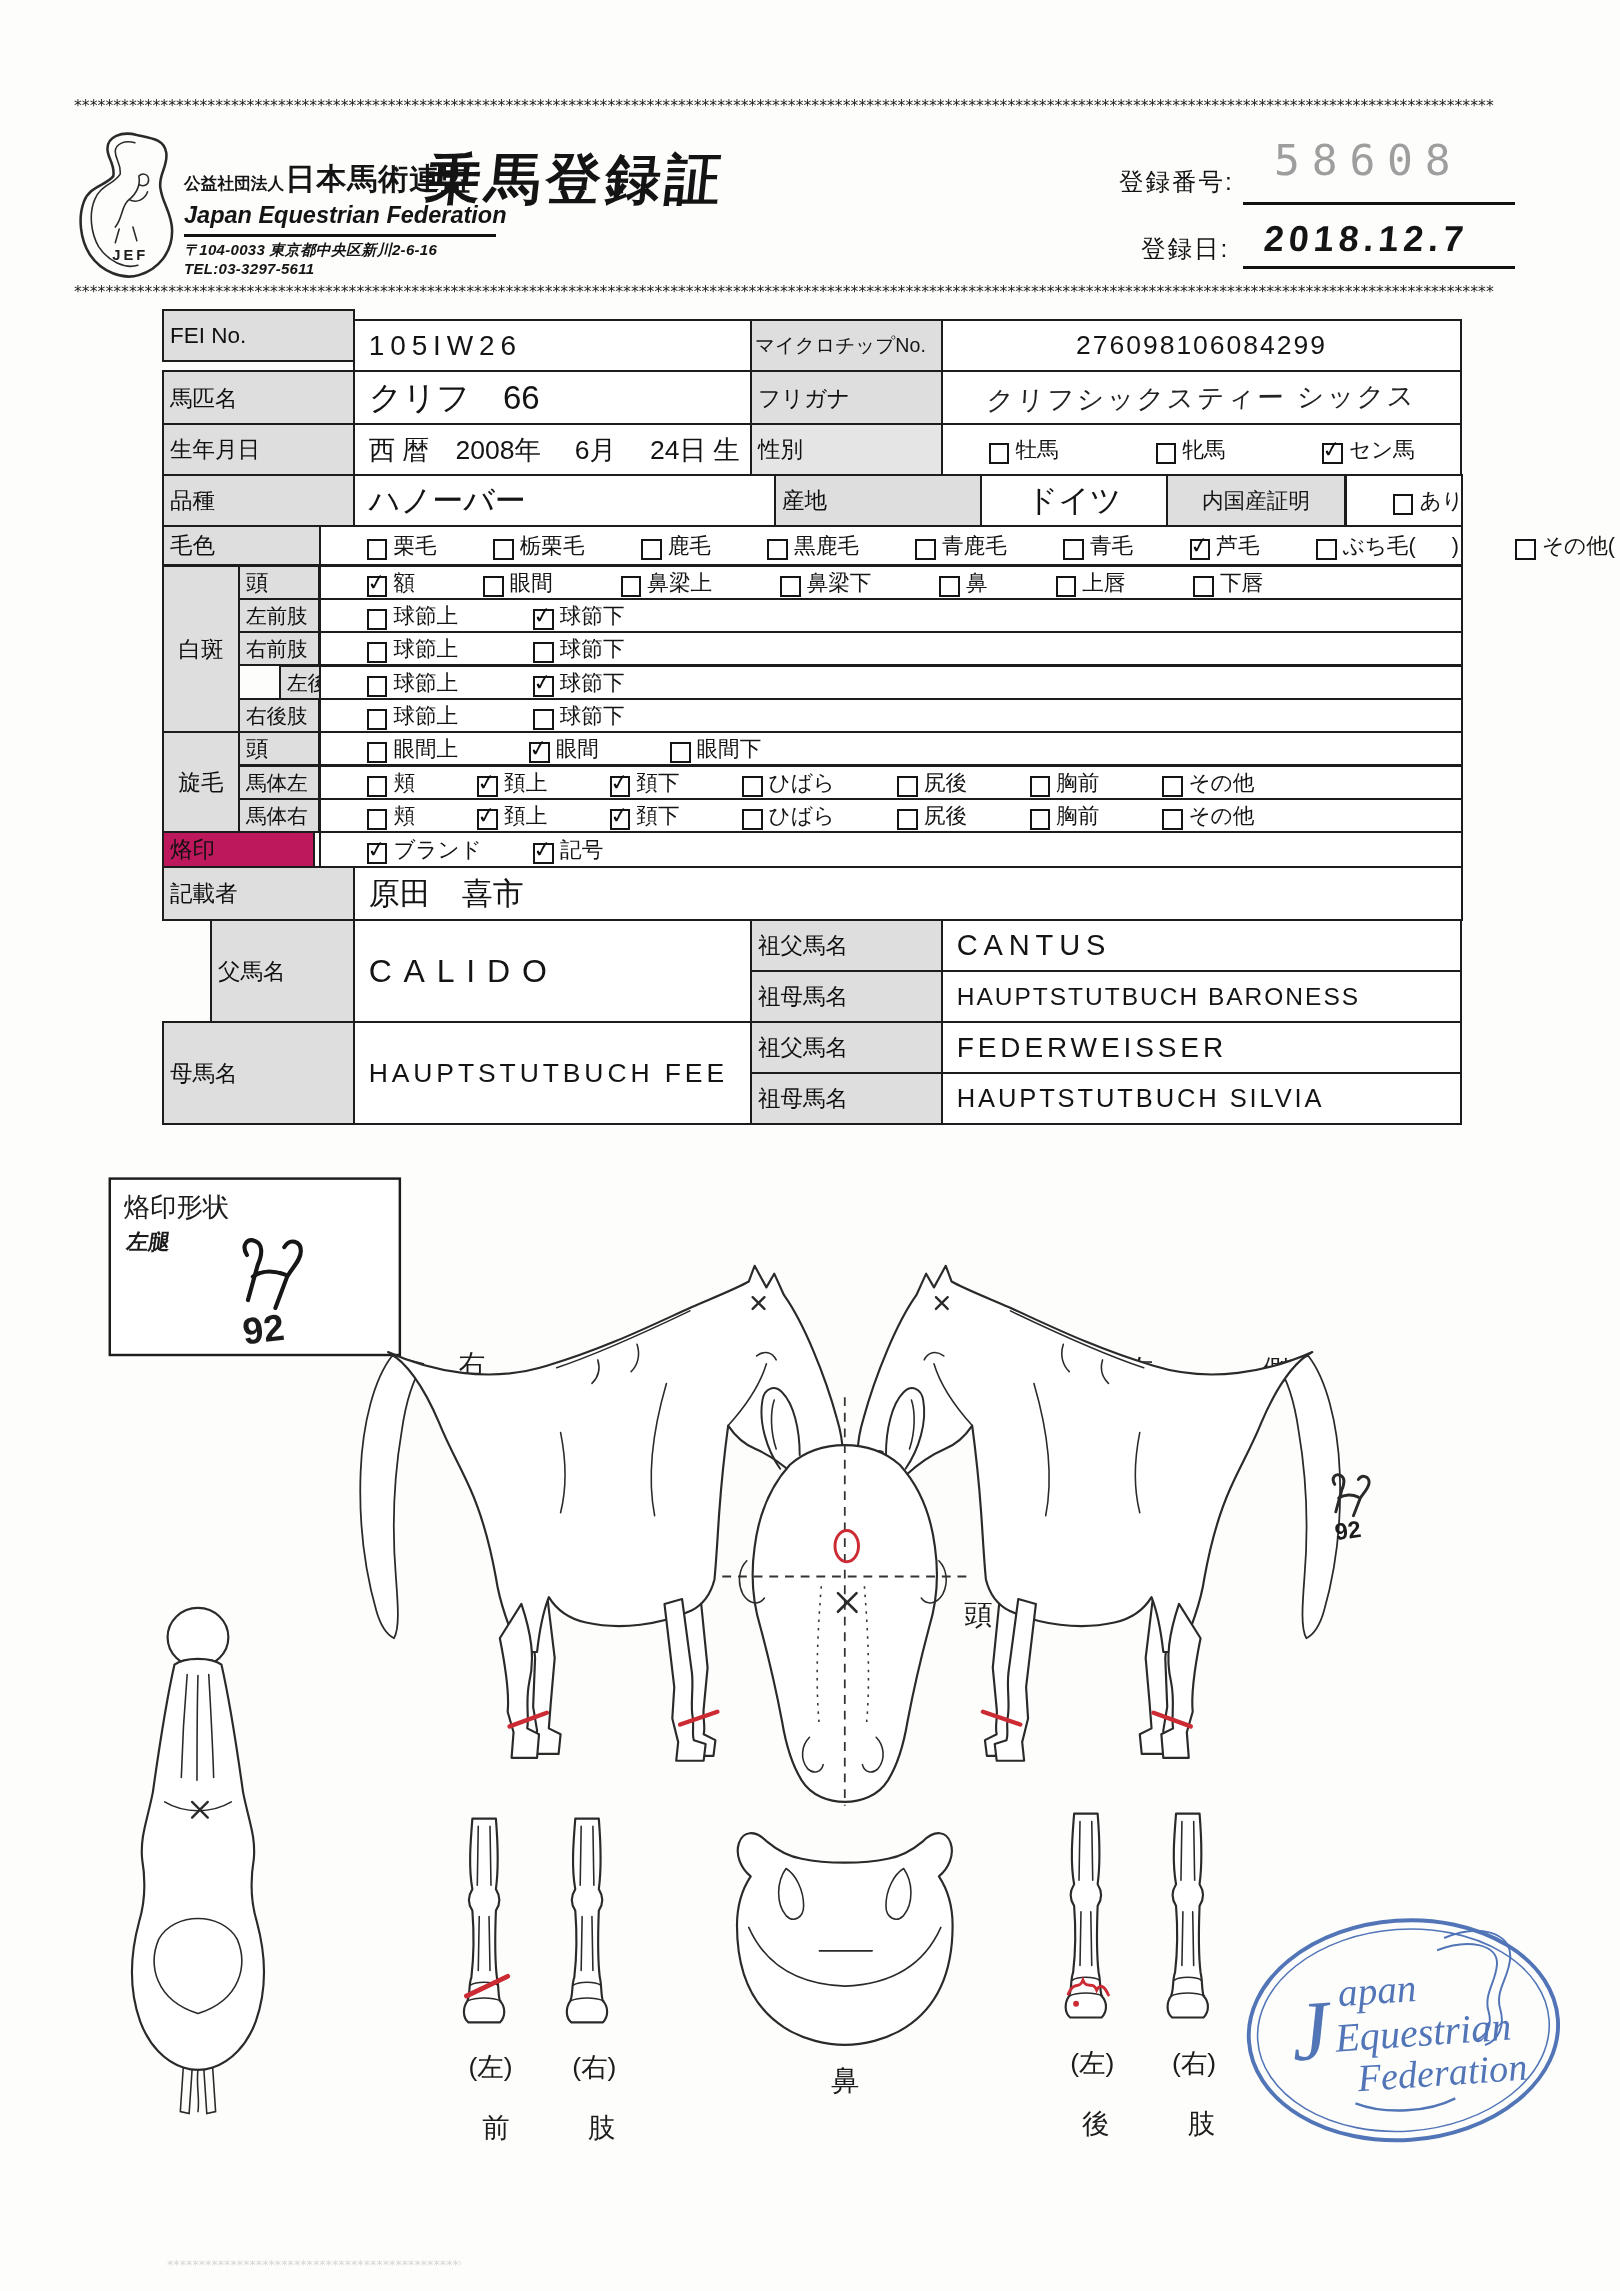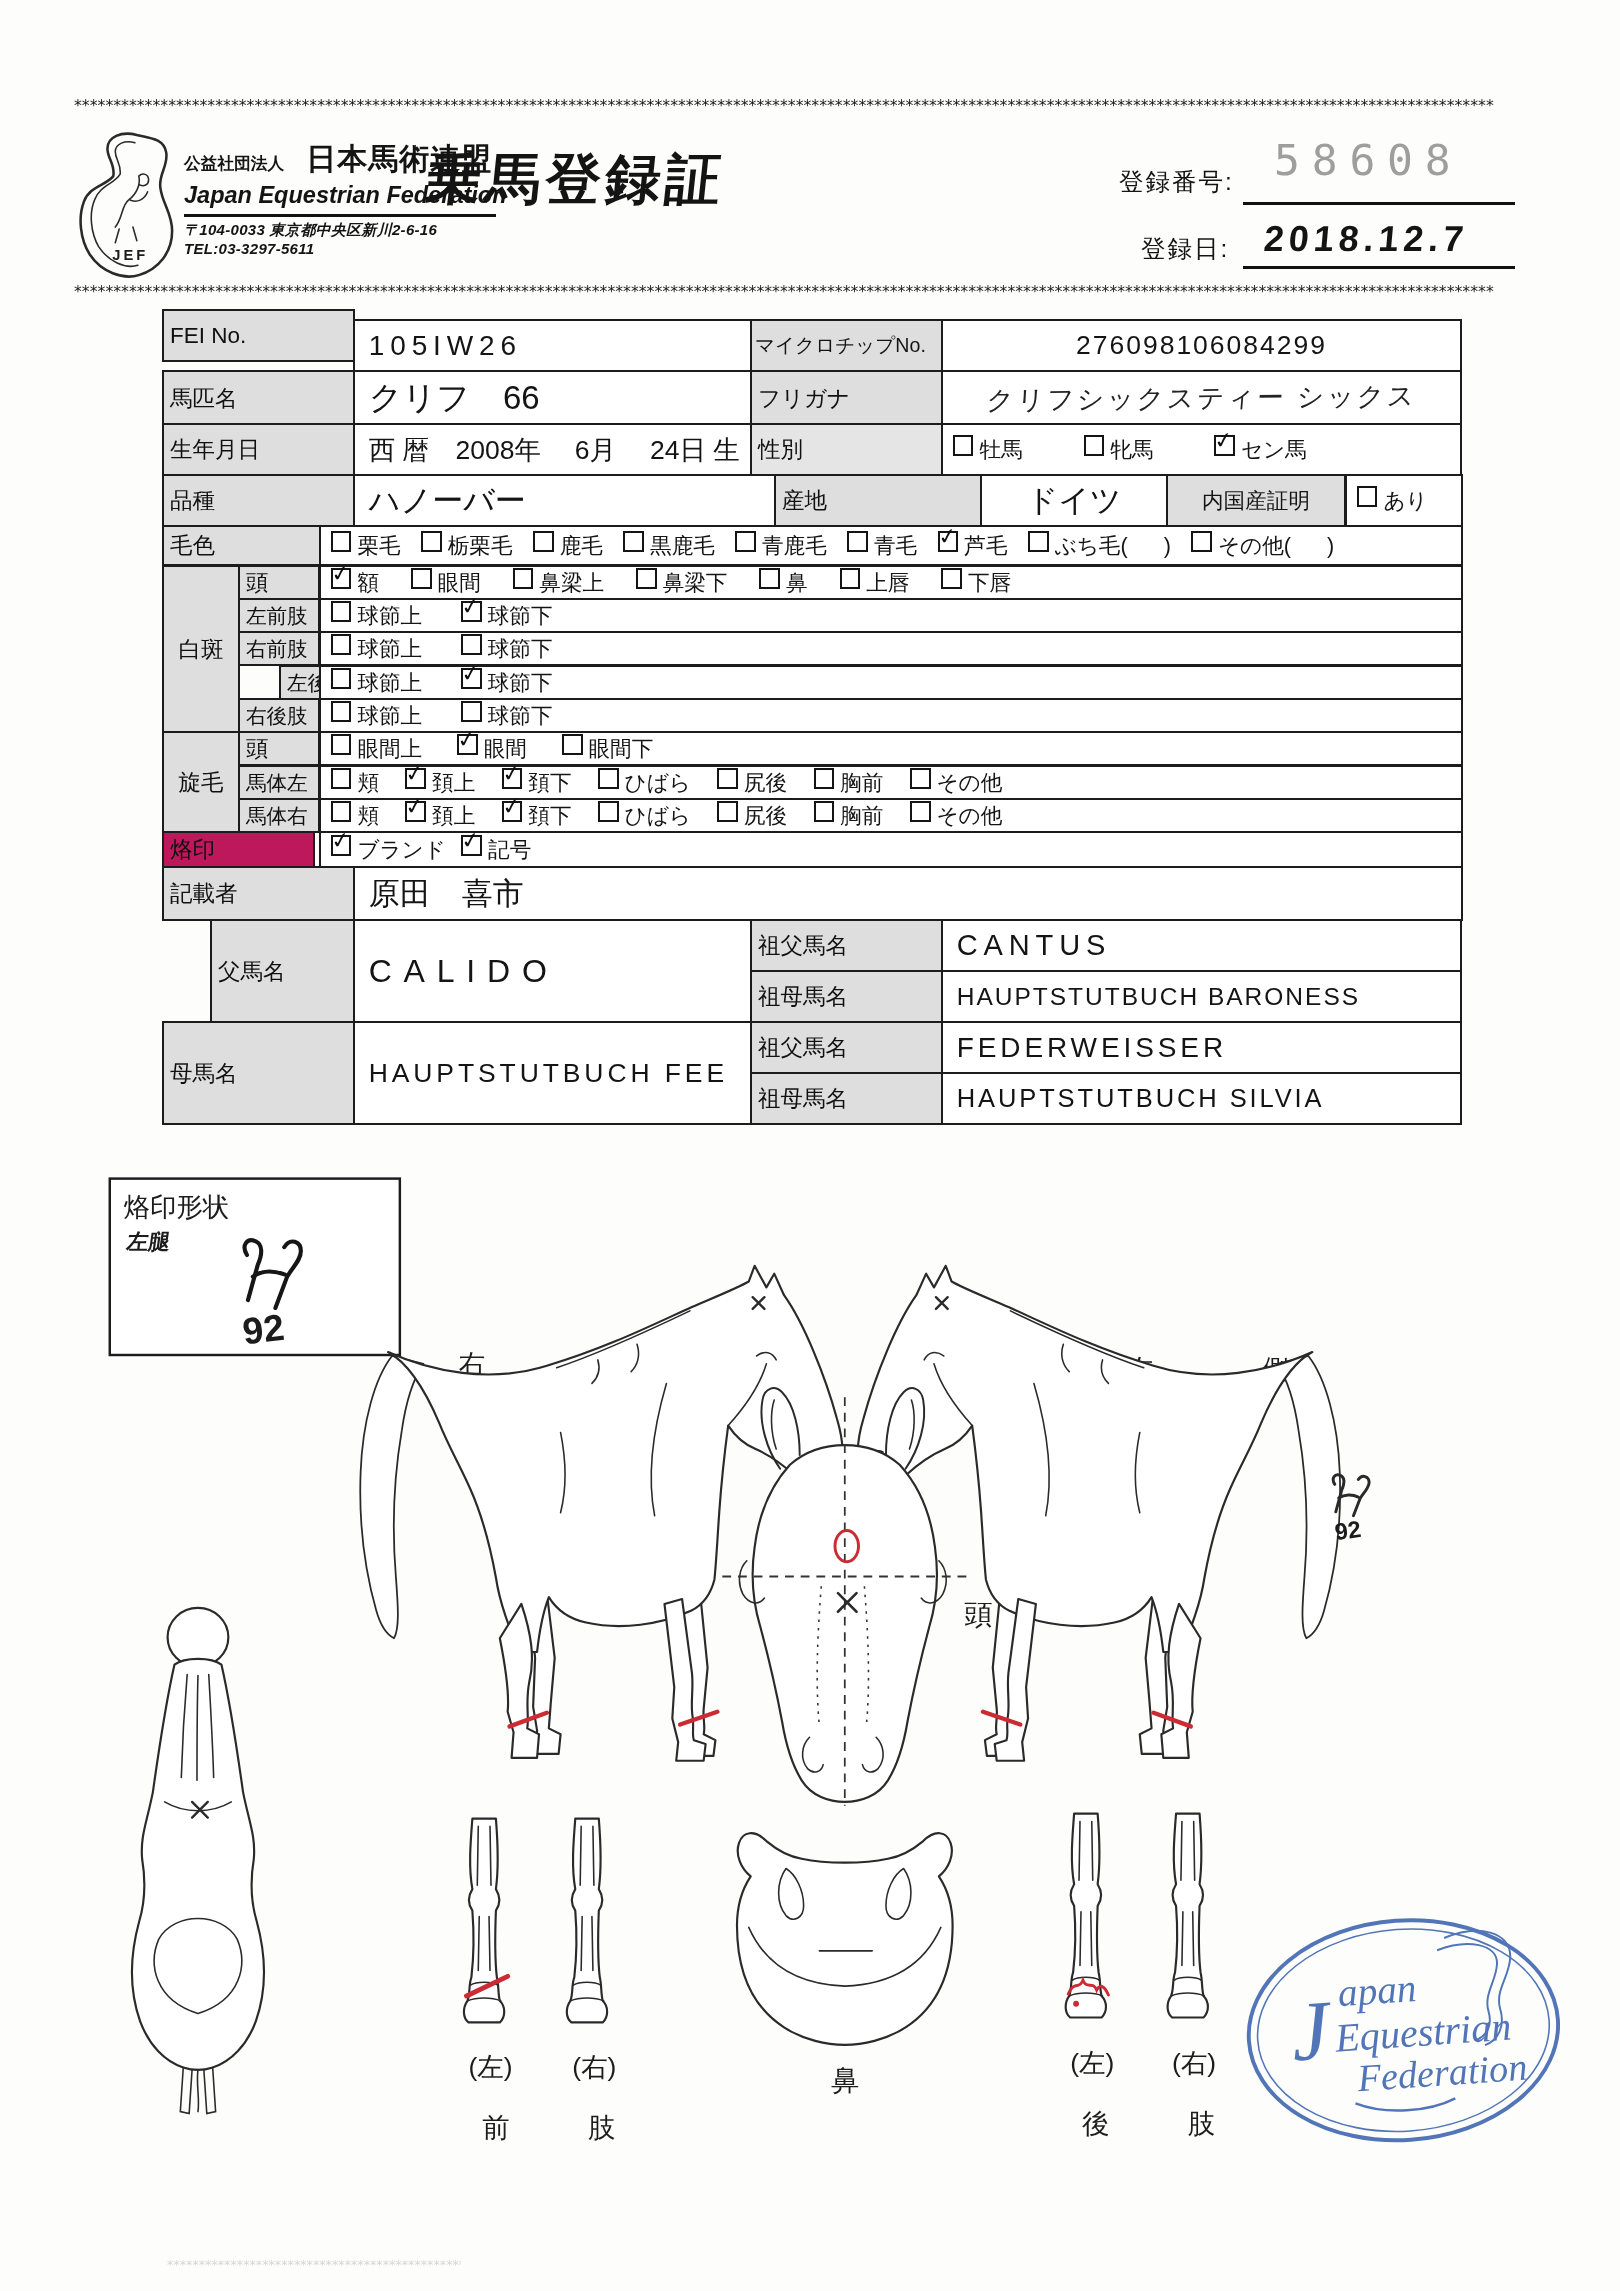--- a/index.html
+++ b/index.html
@@ -2,21 +2,21 @@
 <html style="--stamp: #3a63ae; --red: #cc2b33;"><head>
 <meta charset="utf-8">
 <style>
   html,body{margin:0;padding:0;background:#ffffff;}
   #page{position:relative;width:1620px;height:2292px;background:#fdfdfc;overflow:hidden;
         font-family:"Liberation Sans","DejaVu Sans",sans-serif;color:#141414;}
   .abs{position:absolute;}
   .ast{position:absolute;overflow:hidden;white-space:nowrap;font-size:15.7px;letter-spacing:0px;
        color:#1a1a1a;line-height:1;font-family:"DejaVu Sans",sans-serif;}
   
-  .orgline1{display:flex;align-items:baseline;gap:22px;}
+  .orgline1{display:flex;align-items:baseline;gap:1px;margin-top:20px;}
   .orgsmall{font-size:16.7px;font-weight:600;}
   .orgbig{font-size:30px;font-weight:800;letter-spacing:1px;}
   .orgen{font-style:italic;font-size:23.5px;font-weight:600;margin-top:2px;}
   .orgrule{height:2.9px;background:#111;width:312px;margin-top:4.9px;}
   .orgaddr{font-style:italic;font-weight:700;font-size:15px;margin-top:3.9px;letter-spacing:0.3px;}
   .orgtel{font-style:italic;font-weight:700;font-size:15px;letter-spacing:0.3px;}
   .bigtitle{font-size:55px;font-weight:900;letter-spacing:4.9px;transform:skewX(-6deg);}
   .reglabel{font-size:24.5px;letter-spacing:2px;}
   .regno{font-family:"DejaVu Sans Mono","Liberation Mono",monospace;font-size:43px;color:#8e8e8e;
          letter-spacing:11.8px;opacity:.85;}
@@ -27,21 +27,21 @@
   .g{background:#dedede;}
   .w{background:#fff;}
   .c span{white-space:pre;}
   .lab{font-size:22.5px;padding:0 5.9px;color:#101010;}
   .lab-s{font-size:19.6px;padding:0 3px;}
   .val{font-size:28px;padding:0 13.7px;}
   .ctr{justify-content:center;}
   .hand{transform:skewX(-5deg) rotate(-.6deg);font-weight:500;letter-spacing:2.9px;font-size:26.5px;color:#232323;}
   
   .opts{padding:0 5.9px 0 9.8px;font-size:21.6px;}
-  .cb{display:inline-flex;align-items:flex-start;flex:none;}
+  .cb{display:inline-flex;align-items:flex-end;flex:none;margin-left:36px;}
   .box{width:16.7px;height:16.7px;border:2.4px solid #141414;position:relative;flex:none;background:#fff;}
   .box .tick{position:absolute;left:-2px;top:-9.8px;font-size:22.5px;font-weight:700;color:#0e0e0e;transform:rotate(-8deg);}
   .cb .lb{margin-left:5.9px;white-space:pre;}
   .gSex .cb{margin-right:61px;}
   .gCoat .cb{margin-right:20.6px;}
   .gHead .cb{margin-right:32px;}
   .gLeg .cb{margin-right:39px;}
   .gSen .cb{margin-right:35px;}
   .gBody .cb{margin-right:26.5px;}
   .gBrand .cb{margin-right:15.7px;}

